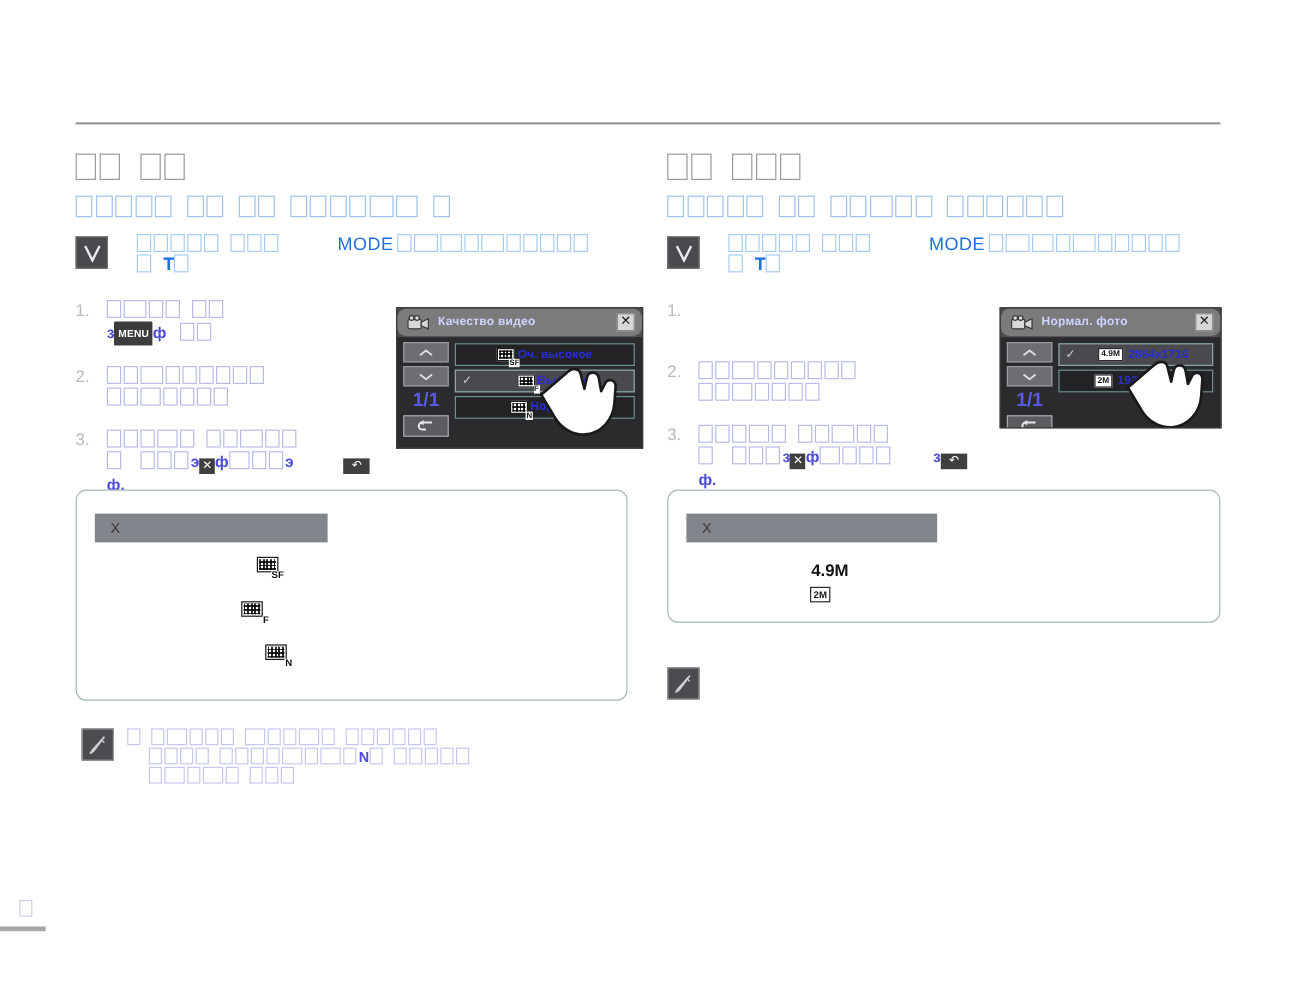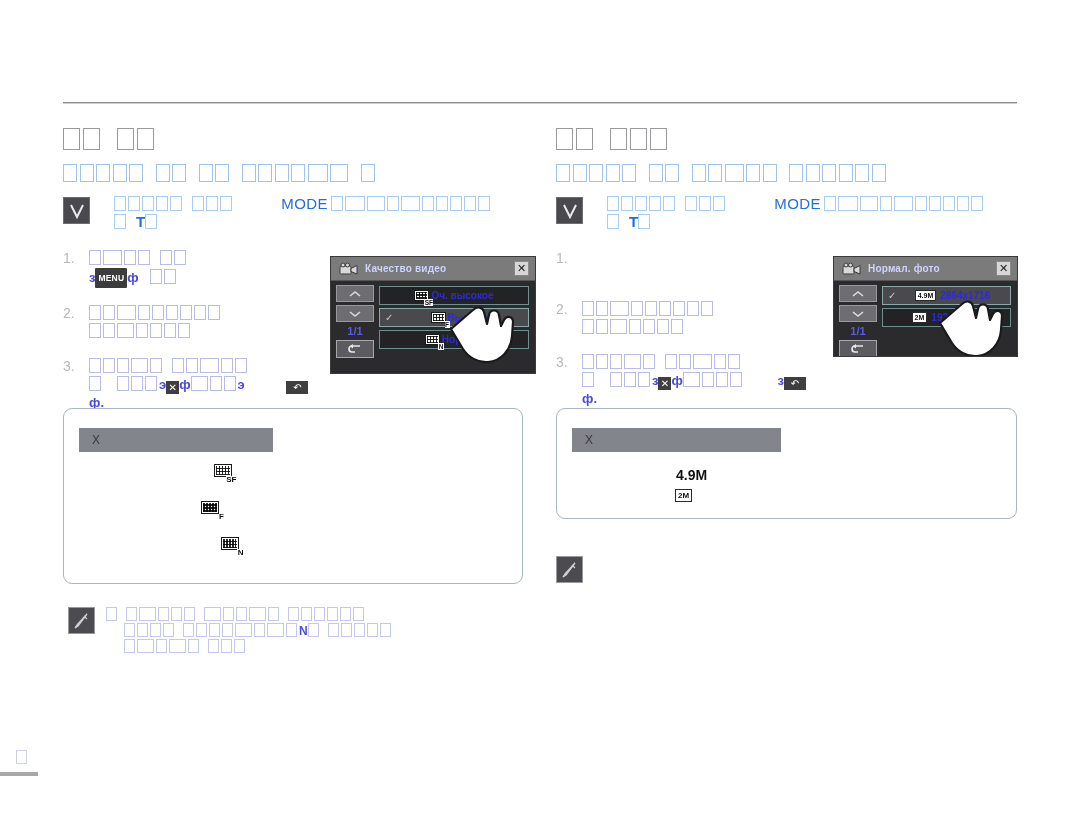--- a/index.html
+++ b/index.html
@@ -62,34 +62,34 @@
           font-size:10px;line-height:13px;text-align:center;vertical-align:-2px;}
   .chip-back{display:inline-block;width:22px;height:13px;background:#3f3f3f;color:#fff;
              font-size:10px;line-height:13px;text-align:center;vertical-align:-2px;}
   .kbd-blue{color:#4b4bd8;font-weight:bold;}
 
   
   .lcd{position:absolute;background:#4d4d4d;border:1px solid #3a3a3a;overflow:hidden;}
   .lcd-l{left:330px;top:256px;width:204px;height:116px;}
   .lcd-r{left:833px;top:256px;width:183px;height:99px;}
   .lcd .title-bar{position:relative;height:23px;background:#7b7b7b;
-                  border-bottom:1px solid #565656;display:flex;align-items:center;}
+                  border-bottom:1px solid #565656;display:flex;align-items:center;border-radius:8px;}
   .lcd .cam-ico{margin-left:8px;width:20px;height:14px;position:relative;flex:none;}
   .lcd .title-txt{color:#cfd3ff;font-size:10px;font-weight:bold;margin-left:6px;
                   letter-spacing:.2px;white-space:nowrap;}
   .lcd .close-btn{position:absolute;right:6px;top:4px;width:15px;height:15px;
                   background:#d7d7d7;border:1px solid #8a8a8a;box-sizing:border-box;
                   color:#1a1a1a;font-size:11px;line-height:13px;text-align:center;font-weight:bold;}
   .lcd .body{display:flex;height:calc(100% - 23px);background:#2b2b2e;}
   .lcd .rail{width:48px;flex:none;padding:4px 0 0 5px;box-sizing:border-box;}
   .lcd .rail .navb{width:38px;height:17px;background:#6e6e72;border:1px solid #9a9a9e;
                    box-sizing:border-box;display:flex;align-items:center;justify-content:center;
                    margin-bottom:3px;}
   .lcd .rail .navb svg{display:block;}
-  .lcd .rail .pg{color:#5a5ae8;font-size:11px;font-weight:bold;text-align:center;
+  .lcd .rail .pg{color:#5a5ae8;font-size:16px;font-weight:bold;text-align:center;
                  width:38px;margin:2px 0 3px 0;}
   .lcd .rail .backb{width:38px;height:18px;background:#5c5c60;border:1px solid #a7a7ab;
                     box-sizing:border-box;display:flex;align-items:center;justify-content:center;}
   .lcd .opts{flex:1;padding:5px 6px 0 0;box-sizing:border-box;}
   .lcd .opt{height:19px;margin-bottom:3px;border:1px solid #6f8f8f;box-sizing:border-box;
             display:flex;align-items:center;justify-content:center;position:relative;
             background:#232326;}
   .lcd .opt.sel{background:#4a4a4e;border-color:#8aa8a8;}
   .lcd .opt .tick{position:absolute;left:5px;top:3px;color:#c9c9d6;font-size:10px;}
   .lcd .opt .olbl{color:#2b2bd6;font-size:10px;font-weight:bold;white-space:nowrap;}

